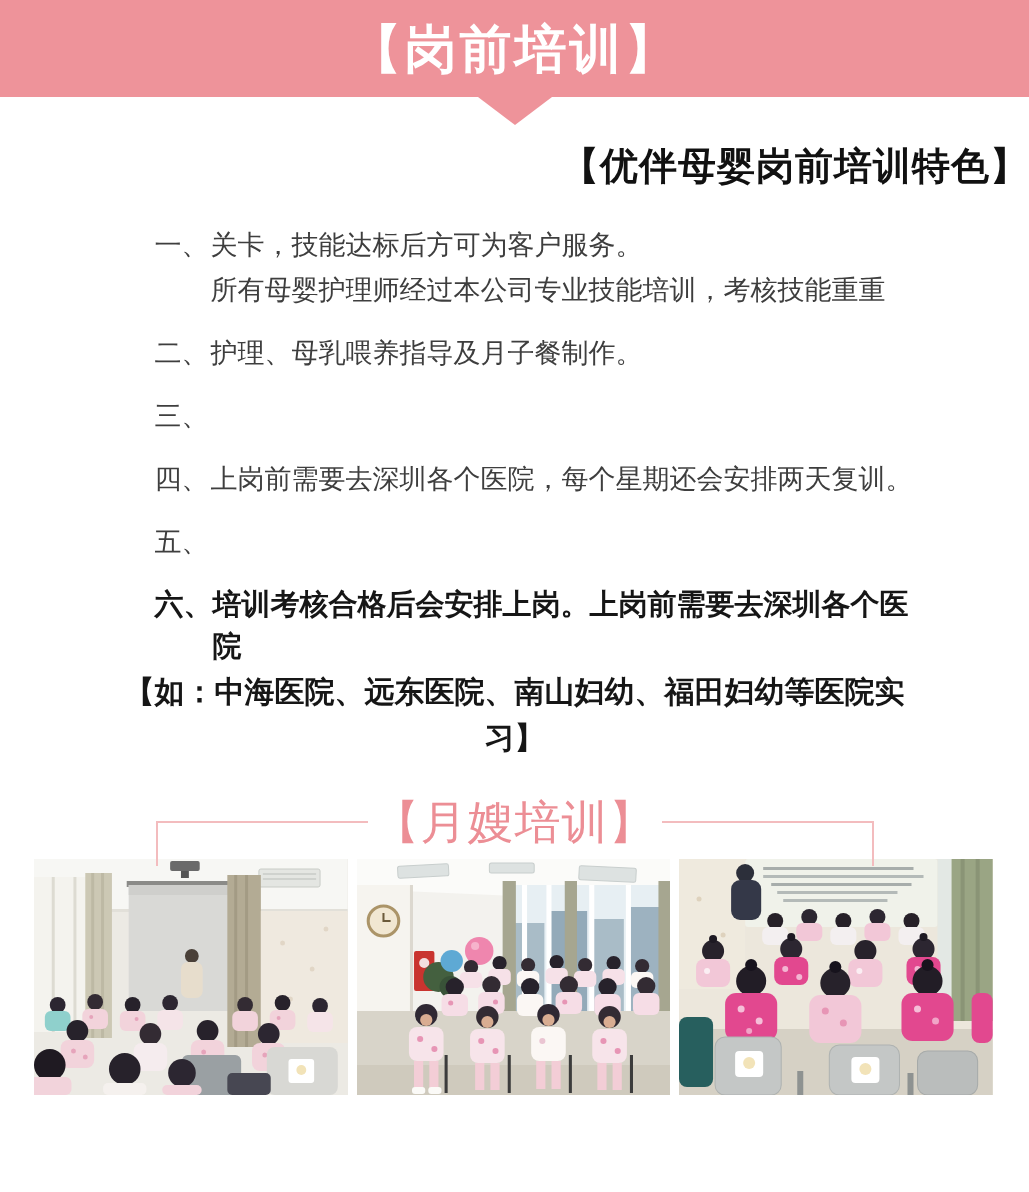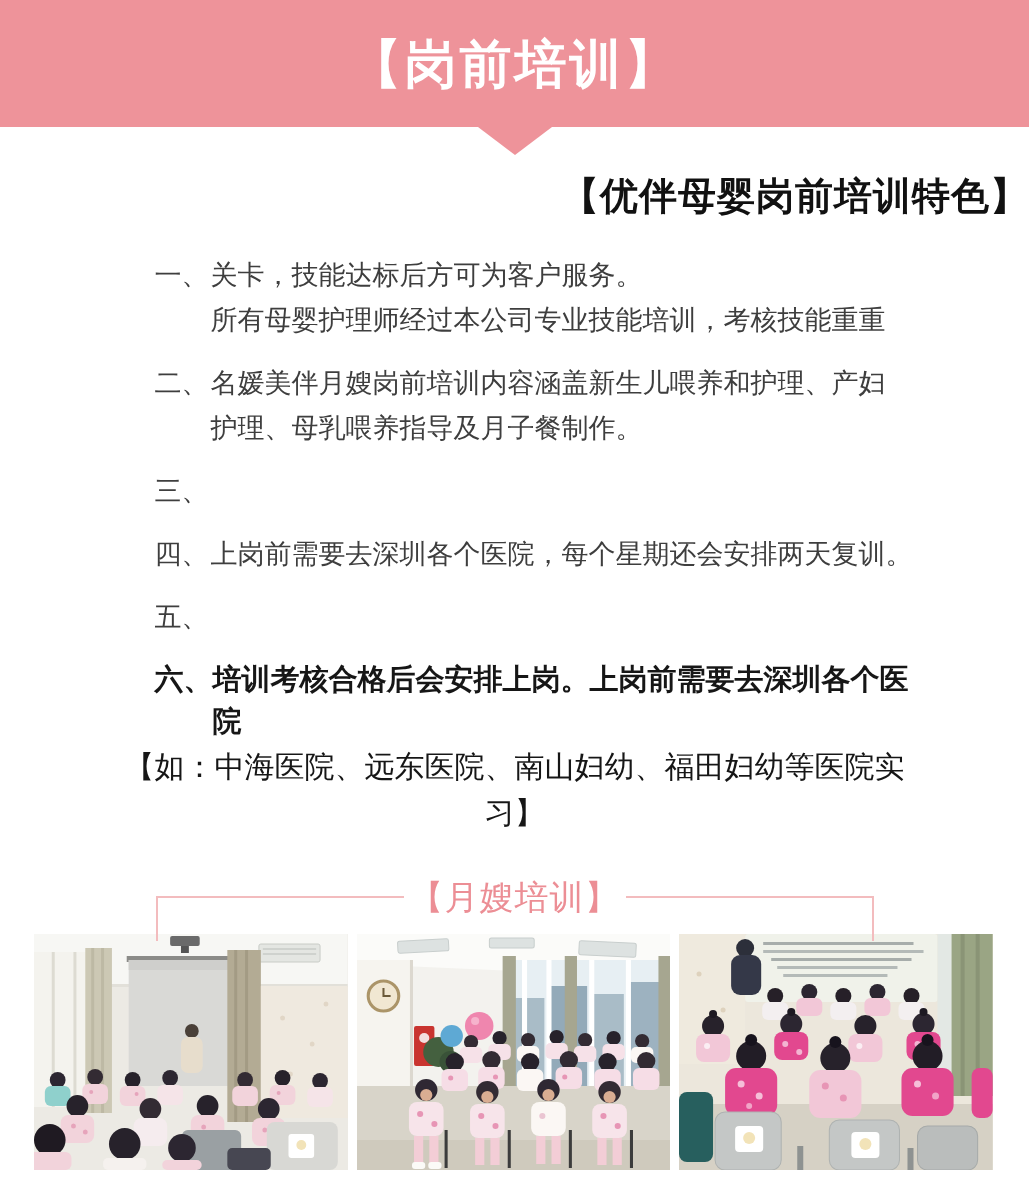--- a/index.html
+++ b/index.html
@@ -3,21 +3,21 @@
 <meta charset="utf-8">
 <style>
   html,body{margin:0;padding:0;}
   body{
     width:1029px;height:1192px;overflow:hidden;background:#ffffff;
     font-family:"Liberation Sans","DejaVu Sans",sans-serif;
     -webkit-font-smoothing:antialiased;
   }
   
   .banner{
-    width:100%;height:127px;background:#ee939a;
+    width:100%;height:97px;background:#ee939a;
     display:flex;align-items:center;justify-content:center;
   }
   .banner-title{
     color:#ffffff;font-size:52px;font-weight:700;letter-spacing:3px;line-height:1;
   }
   .banner-arrow{
     width:0;height:0;margin:0 auto;
     border-left:37px solid transparent;
     border-right:37px solid transparent;
     border-top:28px solid #ee939a;
@@ -36,31 +36,31 @@
   }
   .feat .num{flex:0 0 56px;}
   .feat .lines{flex:1 1 auto;max-width:714px;}
   .feat-bold{
     padding-left:50px;margin:8px 0 0 0;
     font-size:29px;font-weight:700;color:#161616;line-height:42px;
     display:flex;align-items:flex-start;
   }
   .feat-bold .num{flex:0 0 58px;}
   .highlight{
-    text-align:center;font-size:30px;font-weight:400;color:#161616;line-height:46px;
+    text-align:center;font-size:30px;font-weight:700;color:#161616;line-height:46px;
     margin-top:2px;
   }
   
   .bracket{
     position:relative;width:718px;margin:34px auto 0 auto;
     display:flex;align-items:center;height:54px;
   }
   .bracket-line{flex:1 1 auto;border-top:2px solid #f3bcbe;}
   .bracket-title{
-    flex:0 0 auto;padding:0 6px;color:#ec8e95;font-size:34px;line-height:54px;letter-spacing:1px;
+    flex:0 0 auto;padding:0 6px;color:#ec8e95;font-size:46px;line-height:54px;letter-spacing:1px;
   }
   .bracket-cap{
     position:absolute;top:50%;width:2px;height:44px;background:#f3bcbe;
   }
   .cap-left{left:0;}
   .cap-right{right:0;}
   
   .photos{
     margin-top:10px;padding:0 36px 0 34px;
     display:flex;gap:9px;
@@ -84,21 +84,20 @@
     <span class="num">一、</span>
     <div class="lines">
       <div>关卡，技能达标后方可为客户服务。</div>
       <div>所有母婴护理师经过本公司专业技能培训，考核技能重重</div>
     </div>
   </div>
 
   <div class="feat">
     <span class="num">二、</span>
     <div class="lines">
-      <div>名媛美伴月嫂岗前培训内容涵盖新生儿喂养和护理、产妇</div>
       <div>护理、母乳喂养指导及月子餐制作。</div>
     </div>
   </div>
 
   <div class="feat">
     <span class="num">三、</span>
   </div>
 
   <div class="feat">
     <span class="num">四、</span>

